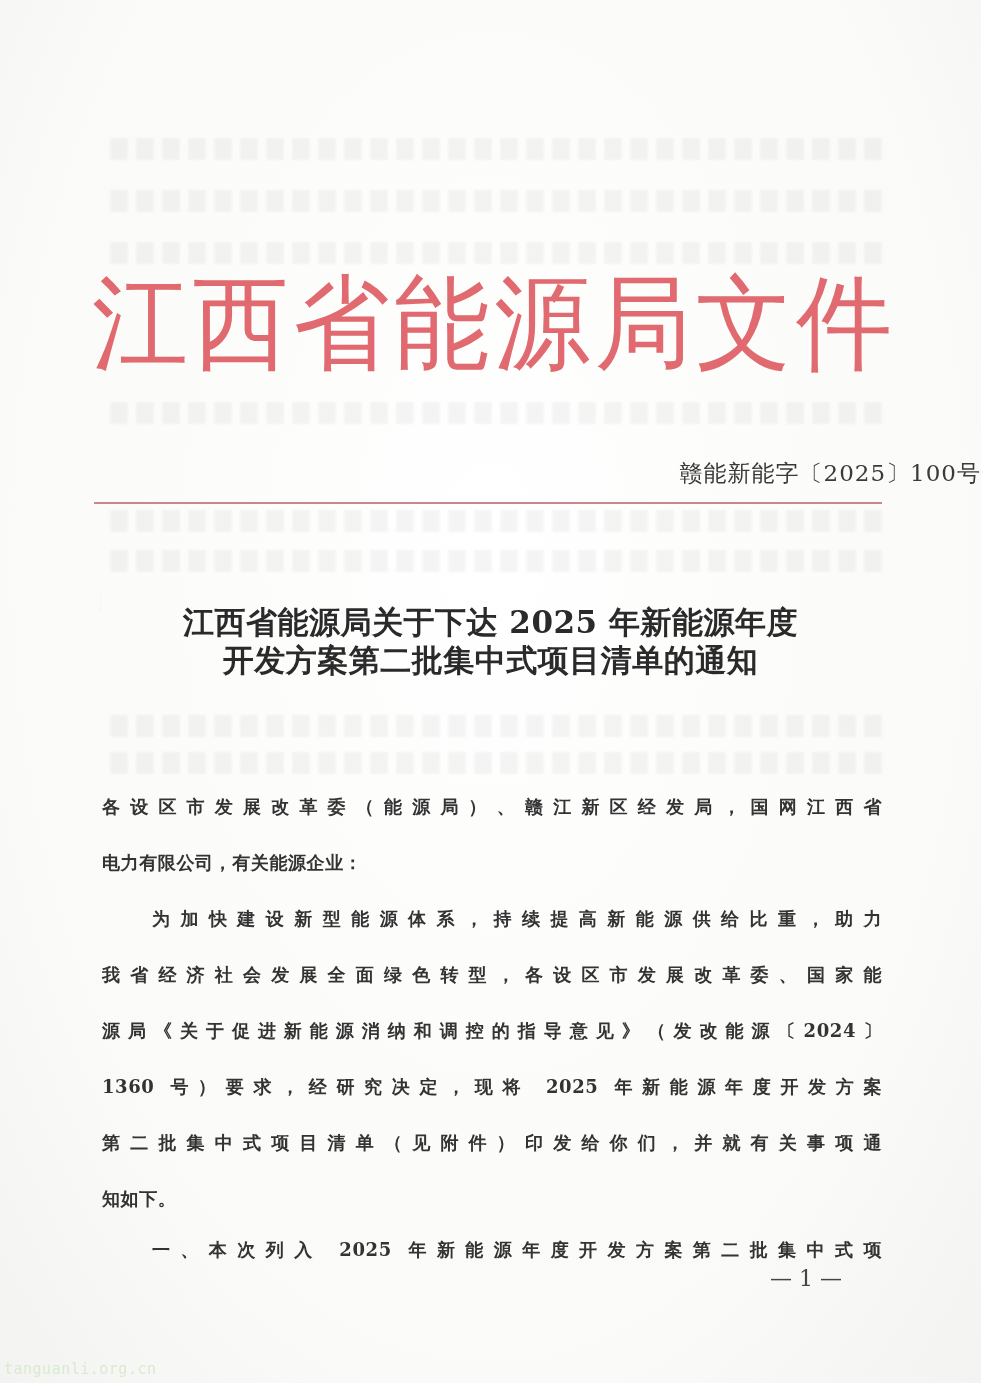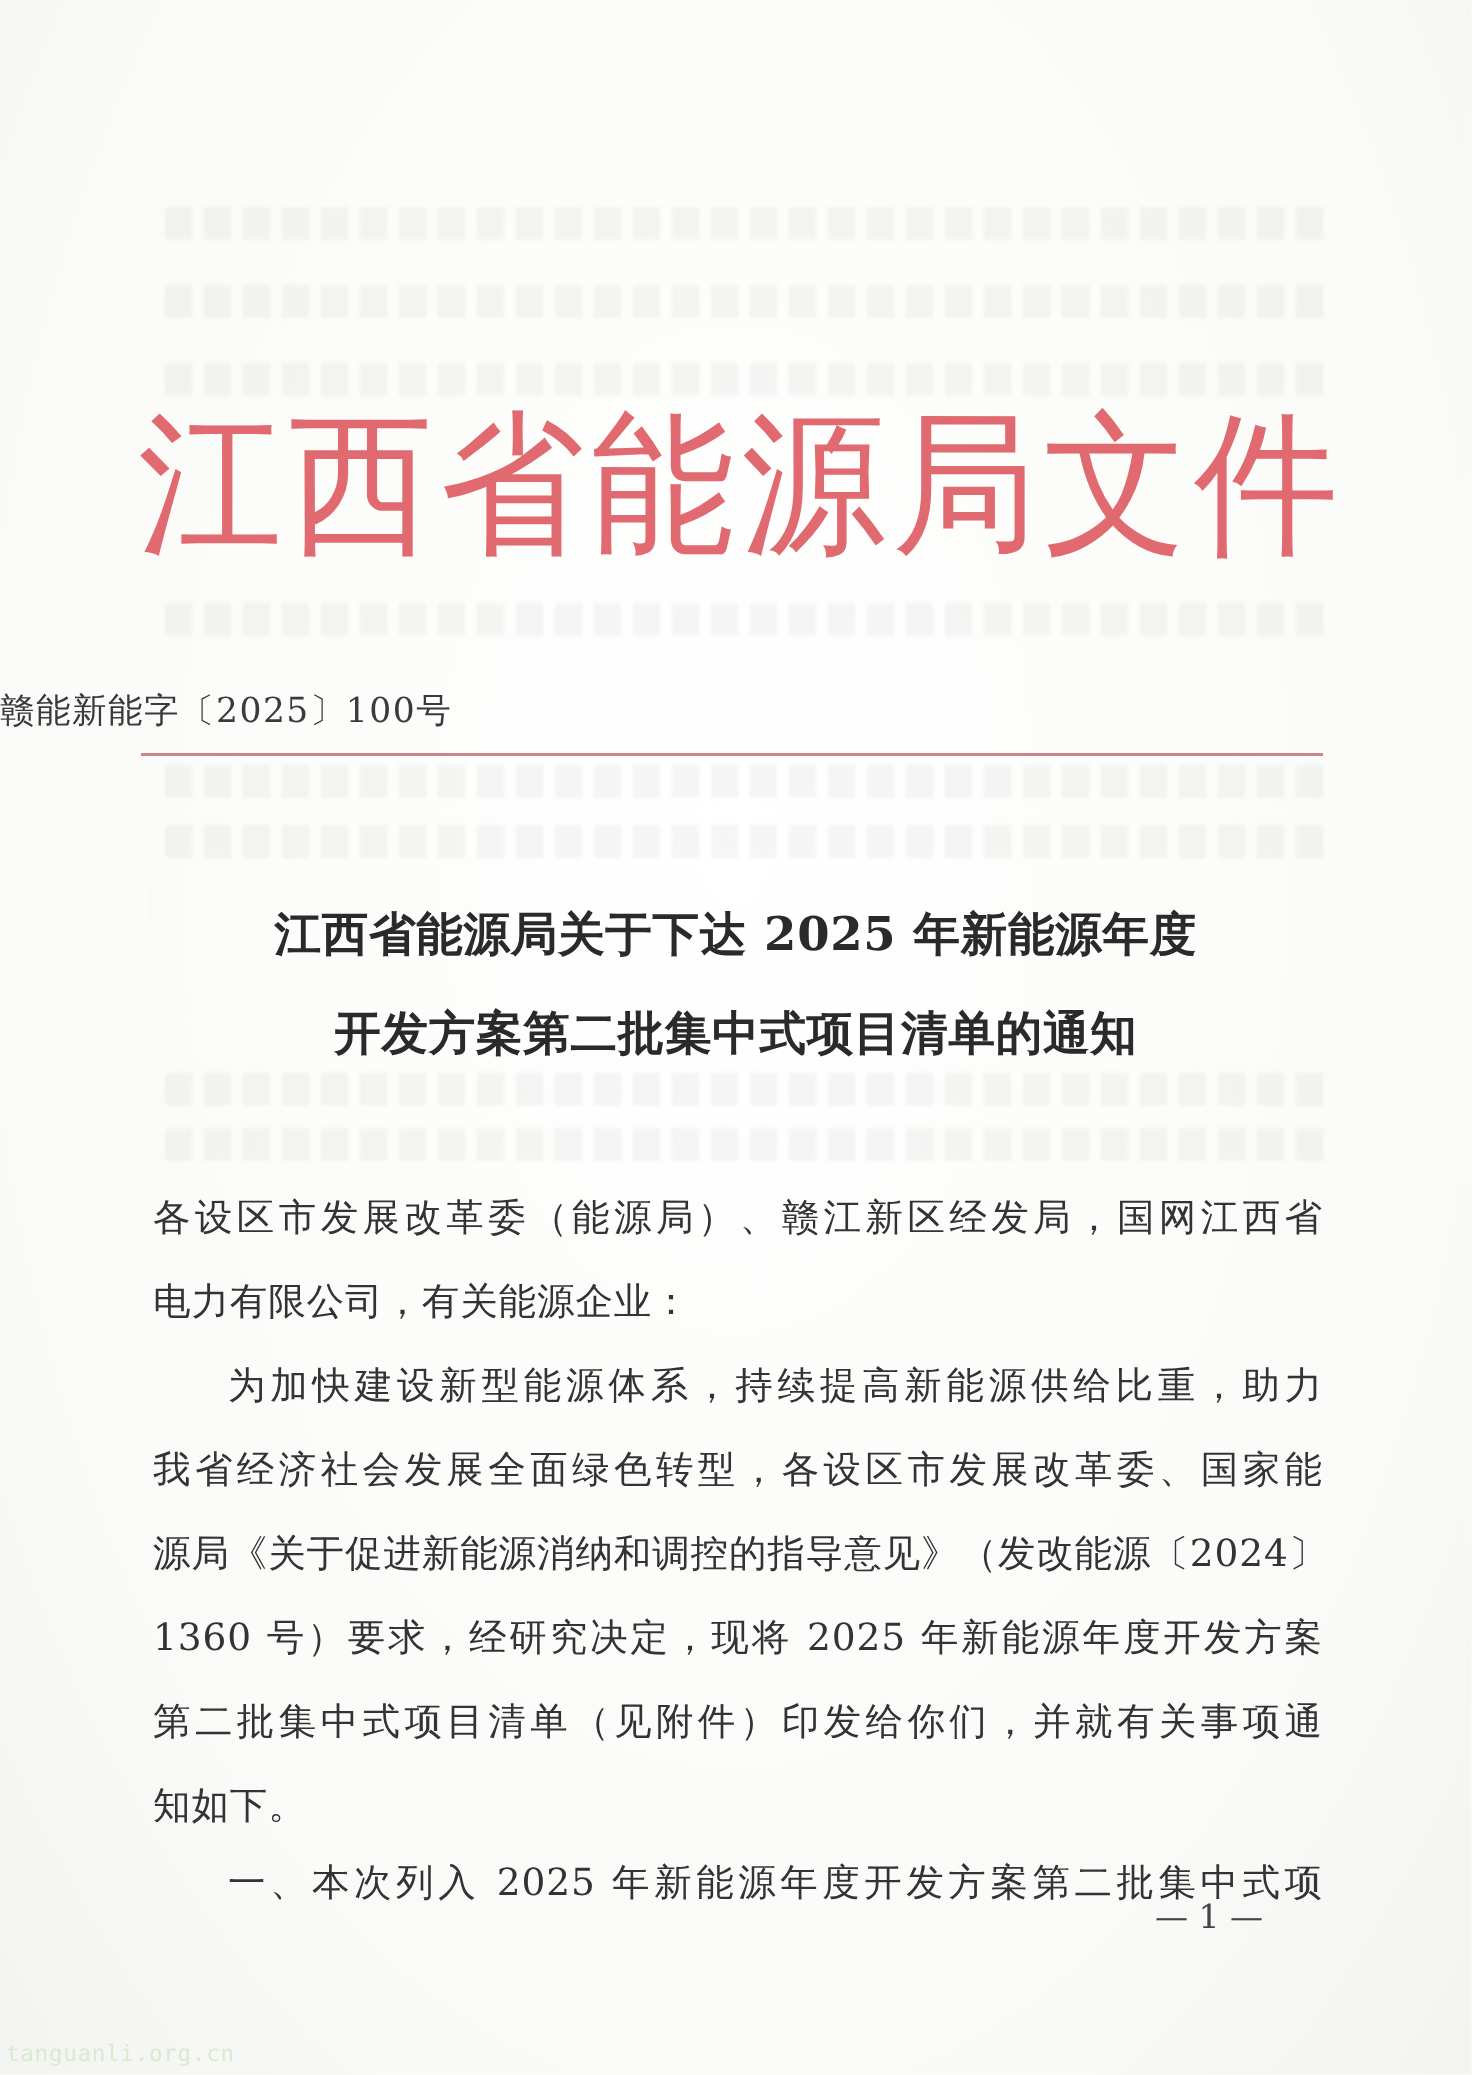--- a/index.html
+++ b/index.html
@@ -48,21 +48,21 @@
   }
   .masthead span {
     display: inline-block;
     transform: scaleY(1.08);
   }
   .docno {
     position: absolute;
     left: 0;
     right: 0;
     top: 458px;
-    text-align: left;
+    text-align: right;
     font-size: 23px;
     color: #3a3a3a;
     letter-spacing: 1px;
   }
   .rule {
     position: absolute;
     left: 94px;
     top: 502px;
     width: 788px;
     height: 2px;
@@ -73,31 +73,32 @@
     left: 0;
     right: 0;
     text-align: center;
     font-family: "DejaVu Serif", "Liberation Serif", serif;
     font-weight: bold;
     font-size: 31px;
     color: #2a2a2a;
     letter-spacing: 0.5px;
   }
   .title.l1 { top: 602px; }
-  .title.l2 { top: 668px; }
+  .title.l2 { top: 640px; }
   .body-line {
     position: absolute;
     left: 102px;
     width: 780px;
-    font-size: 25px;
+    font-size: 18px;
     color: #333;
     white-space: nowrap;
     letter-spacing: 0.6px;
     text-align: justify;
     text-align-last: justify;
+    font-weight: bold;
   }
   .body-line.last {
     text-align-last: left;
   }
   .body-line.indent {
     left: 152px;
     width: 730px;
   }
   .page-number {
     position: absolute;

